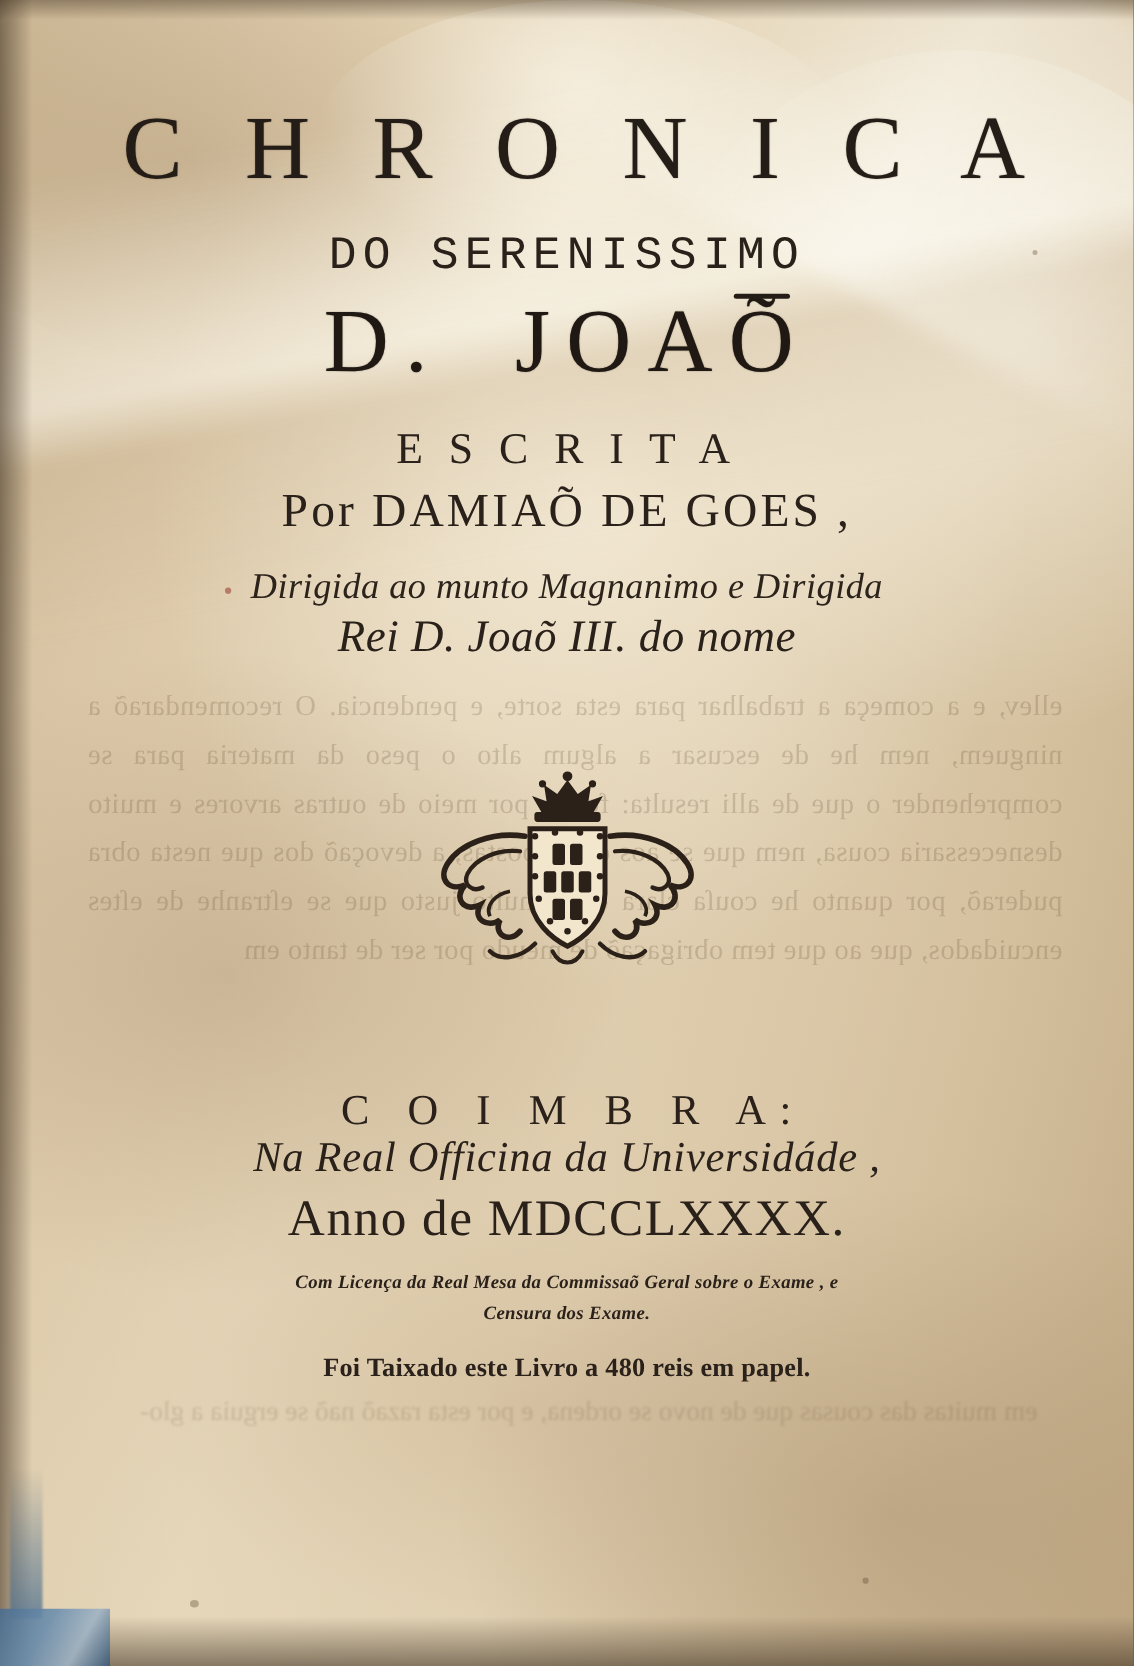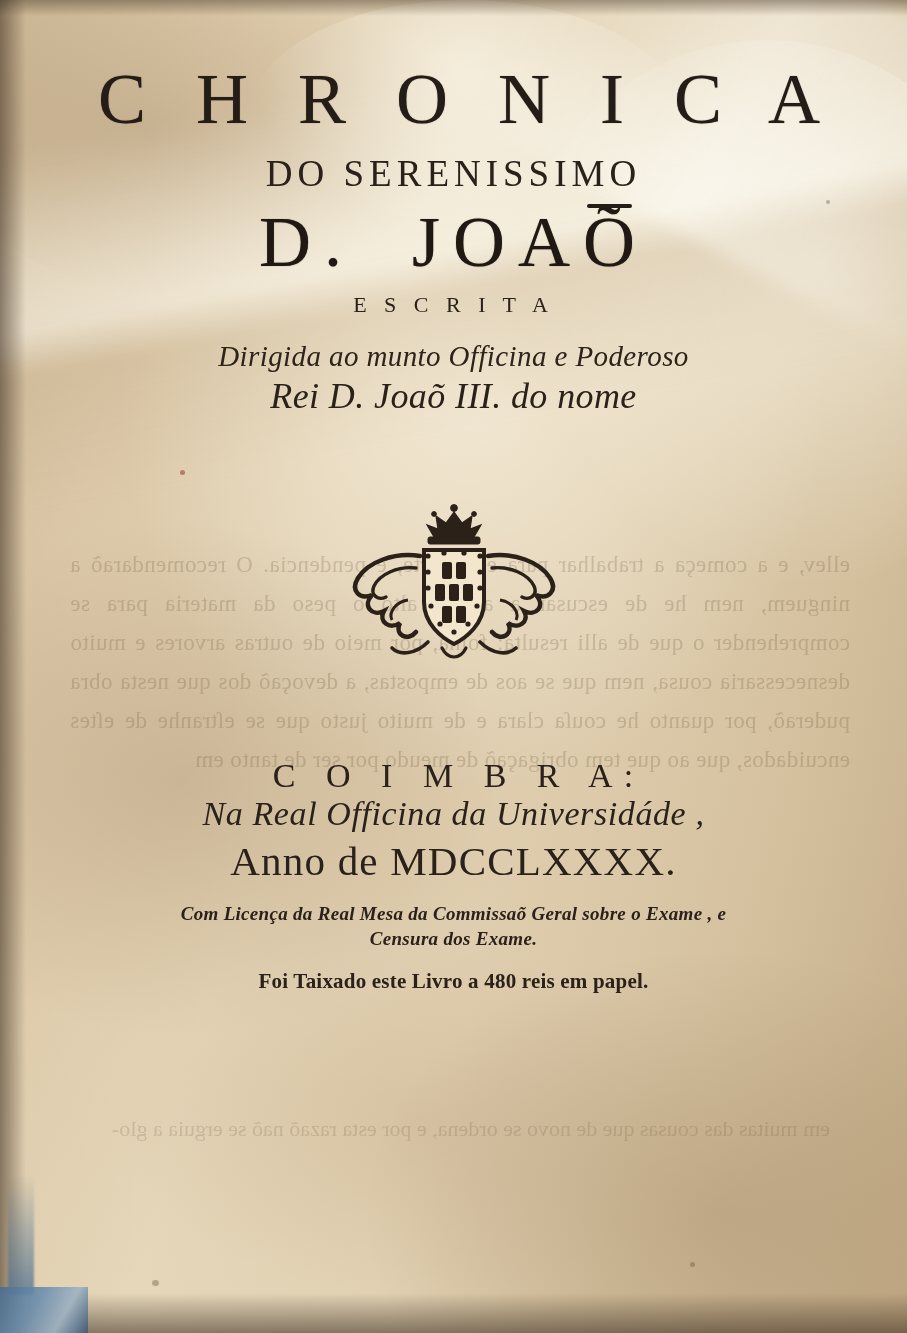--- a/index.html
+++ b/index.html
@@ -115,33 +115,34 @@
   
   #content {
     position: absolute;
     inset: 0;
     text-align: center;
     color: #2a211a;
   }
   .ln { display: block; }
 
   .title-main {
-    margin-top: 58px;
+    margin-top: 77px;
     font-size: 72px;
     letter-spacing: 16px;
     font-weight: 400;
     color: #241c16;
     text-shadow: 0 0 1px rgba(40,30,20,0.55);
     padding-left: 27px;
   }
   .title-sub1 {
-    margin-top: 11px;
+    margin-top: 24px;
     font-size: 37px;
     letter-spacing: 5px;
     color: #2a211a;
+    font-family: Liberation Mono, monospace;
   }
   .title-sub2 {
     margin-top: 10px;
     font-size: 37px;
     letter-spacing: 5px;
   }
   .title-name {
     margin-top: 6px;
     font-size: 72px;
     letter-spacing: 13px;
@@ -153,22 +154,22 @@
   .title-name .macron::after {
     content: "";
     position: absolute;
     left: 4px; right: 16px;
     top: 2px;
     height: 4px;
     background: #241c16;
     border-radius: 2px;
   }
   .title-escrita {
-    margin-top: 8px;
-    font-size: 22px;
+    margin-top: 24px;
+    font-size: 35px;
     letter-spacing: 6px;
   }
   .title-author {
     margin-top: 8px;
     font-size: 38px;
     letter-spacing: 2.5px;
   }
   .ded {
     margin-top: 22px;
     font-style: italic;
@@ -207,21 +208,21 @@
   }
   .imp-year {
     margin-top: 4px;
     font-size: 41px;
     letter-spacing: 1.2px;
   }
   .imp-lic {
     margin-top: 16px;
     font-style: italic;
     font-weight: bold;
-    font-size: 19px;
+    font-size: 15px;
     letter-spacing: 0.3px;
     line-height: 25px;
   }
   .imp-price {
     margin-top: 18px;
     font-weight: bold;
     font-size: 21px;
     letter-spacing: 0.2px;
     text-align: center;
   }
@@ -289,22 +290,23 @@
 
     <div class="ln title-main">C H R O N I C A</div>
     <div class="ln title-sub1">DO SERENISSIMO</div>
 
     <div class="ln title-name">
       <span>D.</span>
       <span style="display:inline-block;width:26px"></span><span>JOA</span><span class="macron">Õ</span>
     </div>
 
     <div class="ln title-escrita">E S C R I T A</div>
-
-    <div class="ln ded">Dirigida ao munto Officina e Poderoso</div>
+    <div class="ln title-author">Por DAMIAÕ DE GOES ,</div>
+
+    <div class="ln ded">Dirigida ao munto Magnanimo e Dirigida</div>
     <div class="ln ded2">Rei D. Joaõ III. do nome</div>
 
     <div id="device">
       <svg width="260" height="185" viewBox="0 0 260 185" aria-hidden="true">
         <g fill="#2b2119" stroke="#2b2119">
 
           <path d="M130 16 L122 27 L112 20 L114 33 L103 29 L110 41 L150 41 L157 29 L146 33 L148 20 L138 27 Z" stroke-width="1.2"></path>
           <rect x="104" y="41" width="52" height="7" rx="2"></rect>
           <circle cx="130" cy="12" r="3.4"></circle>
           <circle cx="110" cy="18" r="2.4"></circle>

